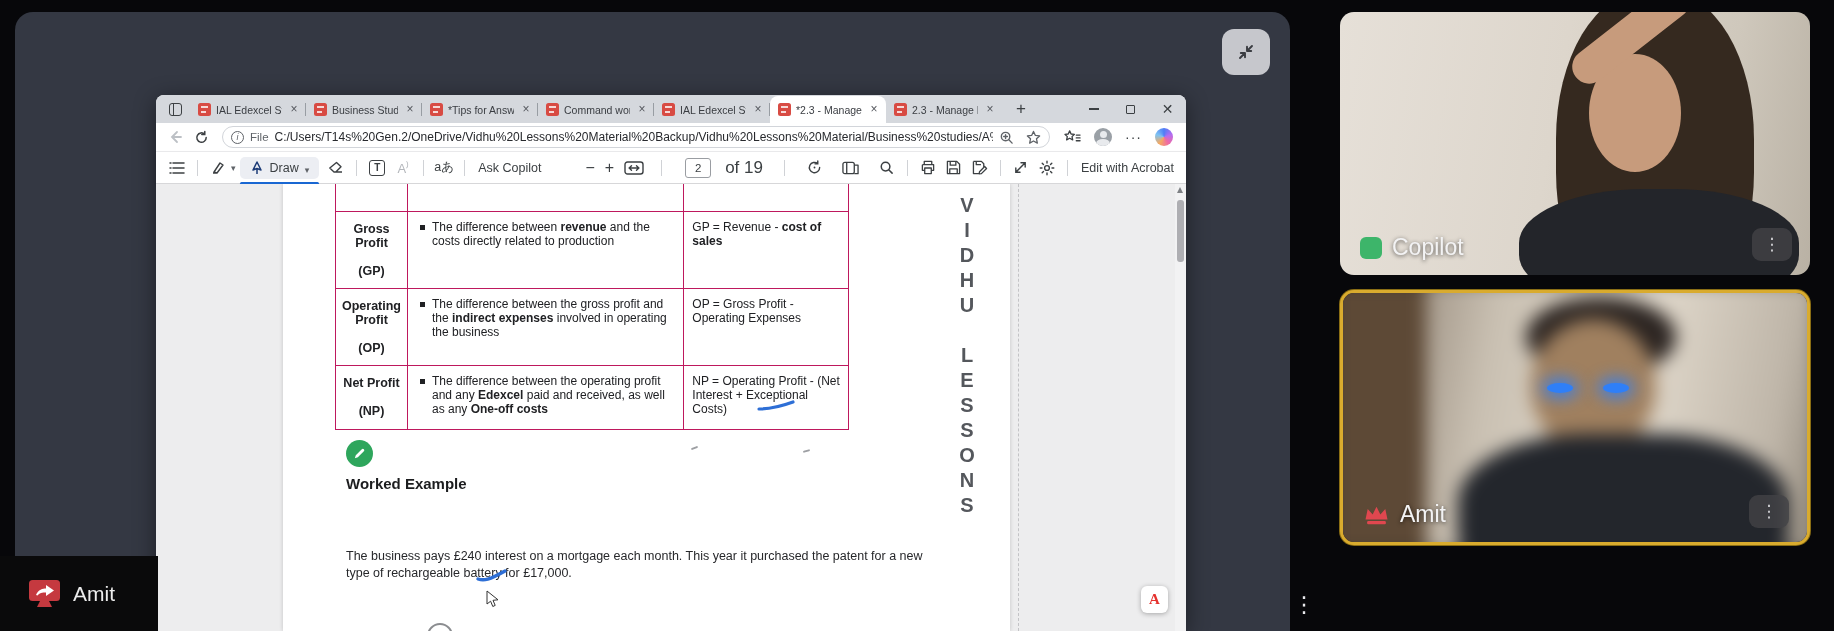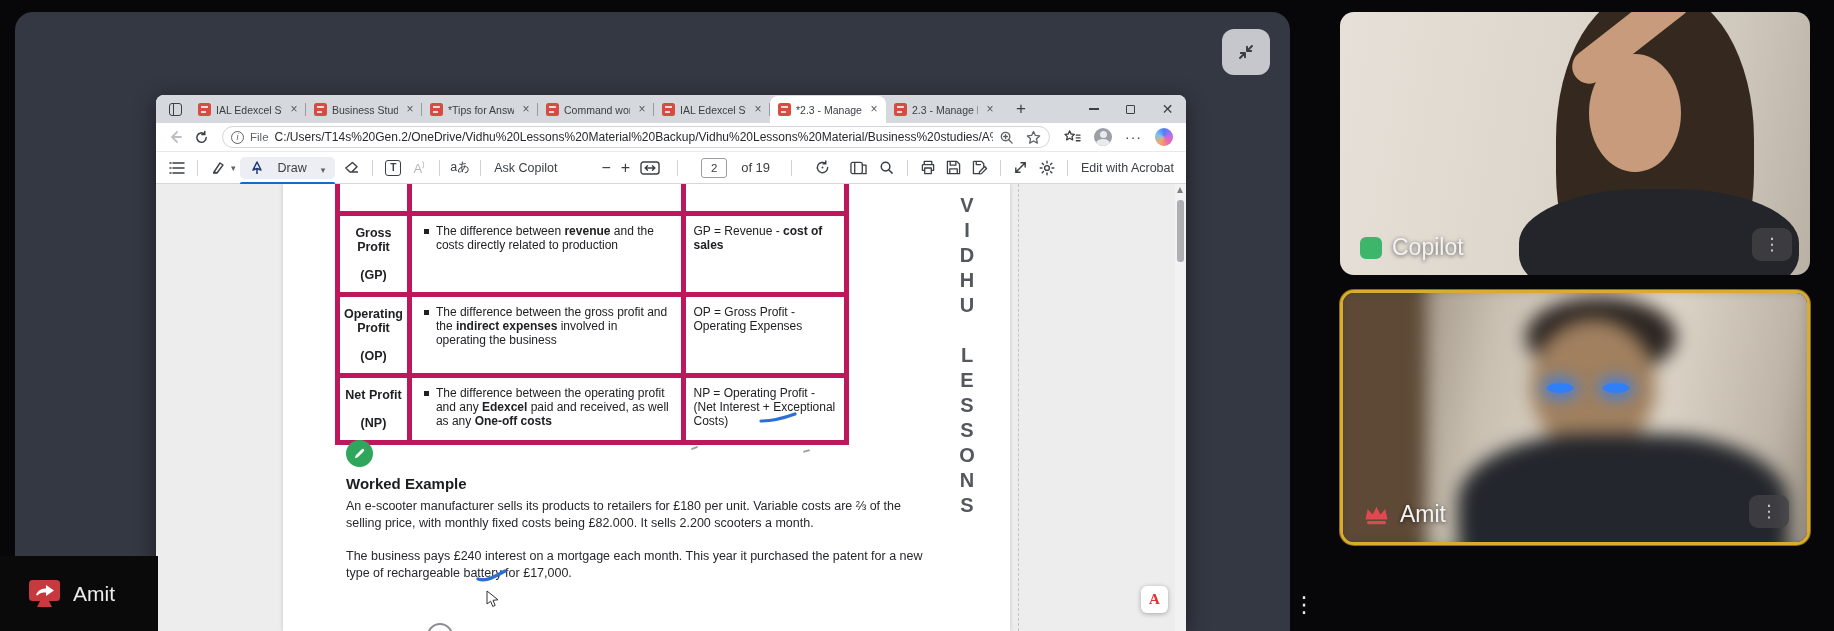--- a/index.html
+++ b/index.html
@@ -60,52 +60,52 @@
   .more-dots { font-size:14px; color:#3c4043; letter-spacing:1px; }
   .copilot-ico { width:18px; height:18px; border-radius:50%;
     background:conic-gradient(#4e7df6,#b56df0,#ef6aa4,#f5a962,#7ec3f2,#4e7df6); }
 
   
   .pdfbar { position:absolute; left:0; top:57px; width:100%; height:32px; background:#fff;
     border-bottom:1px solid #d7d7d9; box-shadow:0 1px 3px rgba(0,0,0,.08);
     display:flex; align-items:center; padding:0 8px; font-size:12.5px; color:#3c4043; }
   .tb-ico { width:26px; height:26px; display:flex; align-items:center; justify-content:center; border-radius:4px; cursor:pointer; flex:none; }
   .tb-sep { width:1px; height:16px; background:#d0d2d6; margin:0 7px; flex:none; }
-  .draw-pill { position:relative; display:flex; align-items:flex-end; gap:14px; padding:4px 10px;
+  .draw-pill { position:relative; display:flex; align-items:flex-end; gap:6px; padding:4px 10px;
     background:#eceef3; border-radius:5px; margin:0 4px; cursor:pointer; flex:none; }
   .draw-pill:after { content:""; position:absolute; left:0; right:0; bottom:-6px; height:3px; background:#1967d2; border-radius:2px; }
   .chev { font-size:9px; color:#5f6368; }
   .add-text-box { width:16px; height:16px; border:1.5px solid #3c4043; border-radius:3px; font-size:10px; font-weight:bold;
     display:flex; align-items:center; justify-content:center; }
   .read-aloud { color:#b4b7bc; font-size:13px; }
   .translate { font-size:12.5px; }
   .askcopilot { margin:0 6px; cursor:pointer; flex:none; }
   .zoomgrp { display:flex; align-items:center; gap:10px; margin-left:38px; flex:none; }
   .zoom-glyph { font-size:16px; color:#3c4043; cursor:pointer; }
   .pagebox { width:26px; height:20px; border:1px solid #9a9da2; border-radius:3px; font-size:11.5px;
     display:flex; align-items:center; justify-content:center; margin-left:6px; cursor:text; }
-  .of-pages { font-size:13px; margin:0 4px; color:#3c4043; }
+  .of-pages { font-size:17px; margin:0 4px; color:#3c4043; }
   .right-grp { margin-left:auto; display:flex; align-items:center; flex:none; }
   .edit-acrobat { font-size:12.5px; margin:0 4px 0 6px; cursor:pointer; white-space:nowrap; }
 
   
   .pdfview { position:absolute; left:0; top:89px; width:100%; height:447px; background:#ededee; overflow:hidden; }
   .pdf-page { position:absolute; left:127px; top:0; width:727px; height:447px; background:#fff; overflow:hidden;
     box-shadow:0 0 4px rgba(0,0,0,.18); color:#202124; }
   .dash-line { position:absolute; left:862px; top:0; height:447px; border-left:1px dashed #c3c3c6; }
   .vscroll { position:absolute; right:0; top:0; width:11px; height:447px; background:#f2f2f3; }
   .vscroll .up { position:absolute; top:3px; left:2px; width:0; height:0; border-left:3.5px solid transparent; border-right:3.5px solid transparent; border-bottom:6px solid #7e8084; }
   .vscroll .thumb { position:absolute; top:16px; left:2px; width:7px; height:62px; background:#aeaeb2; border-radius:3px; cursor:grab; }
 
   .watermark { position:absolute; left:672px; top:10px; writing-mode:vertical-lr; text-orientation:upright;
     font-size:20px; font-weight:bold; color:#54575c; letter-spacing:3px; }
 
   
   .def-table { position:absolute; left:52px; top:-27px; width:514px; border-collapse:collapse; }
-  .def-table td { border:5px solid #be185d; vertical-align:top; }
+  .def-table td { border:1px solid #be185d; vertical-align:top; }
   .td-term { width:72px; text-align:center; font-weight:bold; font-size:12.5px; padding:10px 2px; }
   .td-term .abbr { display:block; margin-top:14px; }
   .td-desc { width:277px; font-size:12px; padding:8px 10px 8px 8px; }
   .td-form { width:165px; font-size:12px; padding:8px 8px; position:relative; }
   .bullet { display:inline-block; width:5px; height:5px; background:#202124; margin:0 7px 1px 4px; }
   .desc-flex { display:flex; align-items:flex-start; }
   .desc-flex .bullet { flex:none; margin-top:5px; }
   .partial-row td { height:54px; }
   .partial-term { text-align:center; font-weight:bold; font-size:12.5px; padding-top:6px; }
 
@@ -439,21 +439,20 @@
 
           <span class="pen-mark" style="left:408px; top:263px; transform:rotate(-20deg);"></span>
           <span class="pen-mark" style="left:520px; top:266px; transform:rotate(-15deg);"></span>
 
           <div class="we-icon">
             <svg width="13" height="13" viewBox="0 0 14 14" fill="#fff">
                 <path d="M2 12 L3 8.8 L9.5 2.3 A1.4 1.4 0 0 1 11.7 4.5 L5.2 11 Z"></path>
               </svg>
           </div>
           <div class="we-title">Worked Example</div>
-          <div class="we-p we-p1">An e-scooter manufacturer sells its products to retailers for £180 per unit. Variable costs are ⅔ of the selling price, with monthly fixed costs being £82.000. It sells 2.200 scooters a month.</div>
           <div class="we-p we-p2">The business pays £240 interest on a mortgage each month. This year it purchased the patent for a new type of rechargeable battery for £17,000.</div>
           <svg class="swoosh" style="left:192px; top:384px;" width="34" height="16" viewBox="0 0 34 16" fill="none" stroke="#2e6fd6" stroke-width="3.4" stroke-linecap="round">
               <path d="M3 11 C 9 13, 14 12, 30 3"></path>
             </svg>
           <svg class="cursor-svg" width="13" height="18" viewBox="0 0 13 18">
             <path d="M1 1 L1 14 L4.6 11.2 L6.8 16.5 L9.2 15.4 L7 10.3 L12 9.8 Z" fill="#fff" stroke="#333" stroke-width="1"></path>
           </svg>
           <div class="partial-circle"></div>
         </div>
 

